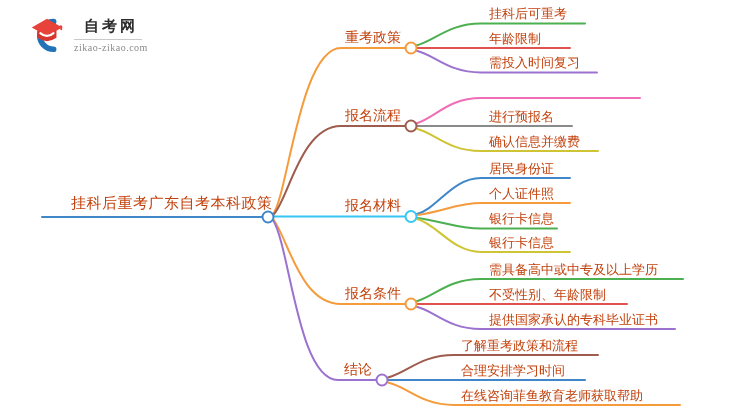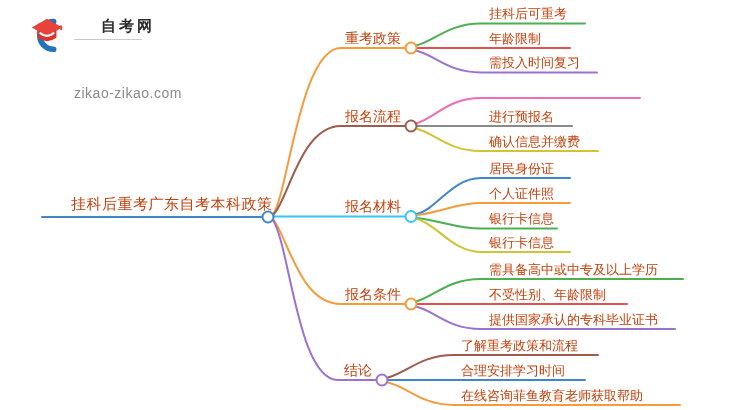--- a/index.html
+++ b/index.html
@@ -1,32 +1,32 @@
 <!DOCTYPE html>
 <html><head>
 <meta charset="utf-8">
 <style>
   html,body{margin:0;padding:0;background:#fff;}
   .stage{
     position:relative;width:750px;height:410px;background:#ffffff;overflow:hidden;
-    font-family:Liberation Sans, sans-serif;
+    font-family:Liberation Serif, serif;
   }
   .stage svg.map{position:absolute;left:0;top:0;}
   .ln{fill:none;stroke-width:2;stroke-linecap:round;}
   .node{fill:#ffffff;stroke-width:2;}
   .lbl{position:absolute;color:#c2410c;white-space:nowrap;line-height:1.15;}
   .central-lbl{font-size:15px;letter-spacing:0.5px;}
   .branch-lbl{font-size:14px;}
   .child-lbl{font-size:13px;}
   .logo{position:absolute;left:27px;top:15px;display:flex;align-items:flex-start;}
   .logo-icon{width:38px;height:40px;}
   .logo-text{margin-left:9px;}
   .logo-name{font-size:15px;font-weight:bold;color:#2b2b2b;letter-spacing:3px;text-align:center;padding:2px 0 3px 0;}
   .logo-divider{height:1px;background:#c9c9c9;width:68px;}
-  .logo-url{font-size:14px;color:#8a8a8a;letter-spacing:0.5px;padding-top:2px;text-align:center;margin-top:43px;}
+  .logo-url{font-size:10px;color:#8a8a8a;letter-spacing:0.5px;padding-top:2px;text-align:center;}
 </style>
 </head>
 <body>
 
 <div class="stage">
 
   <svg class="map" width="750" height="410" viewBox="0 0 750 410">
 
     <path class="ln" d="M42 217 H262" stroke="#3f87c9"></path>
 

